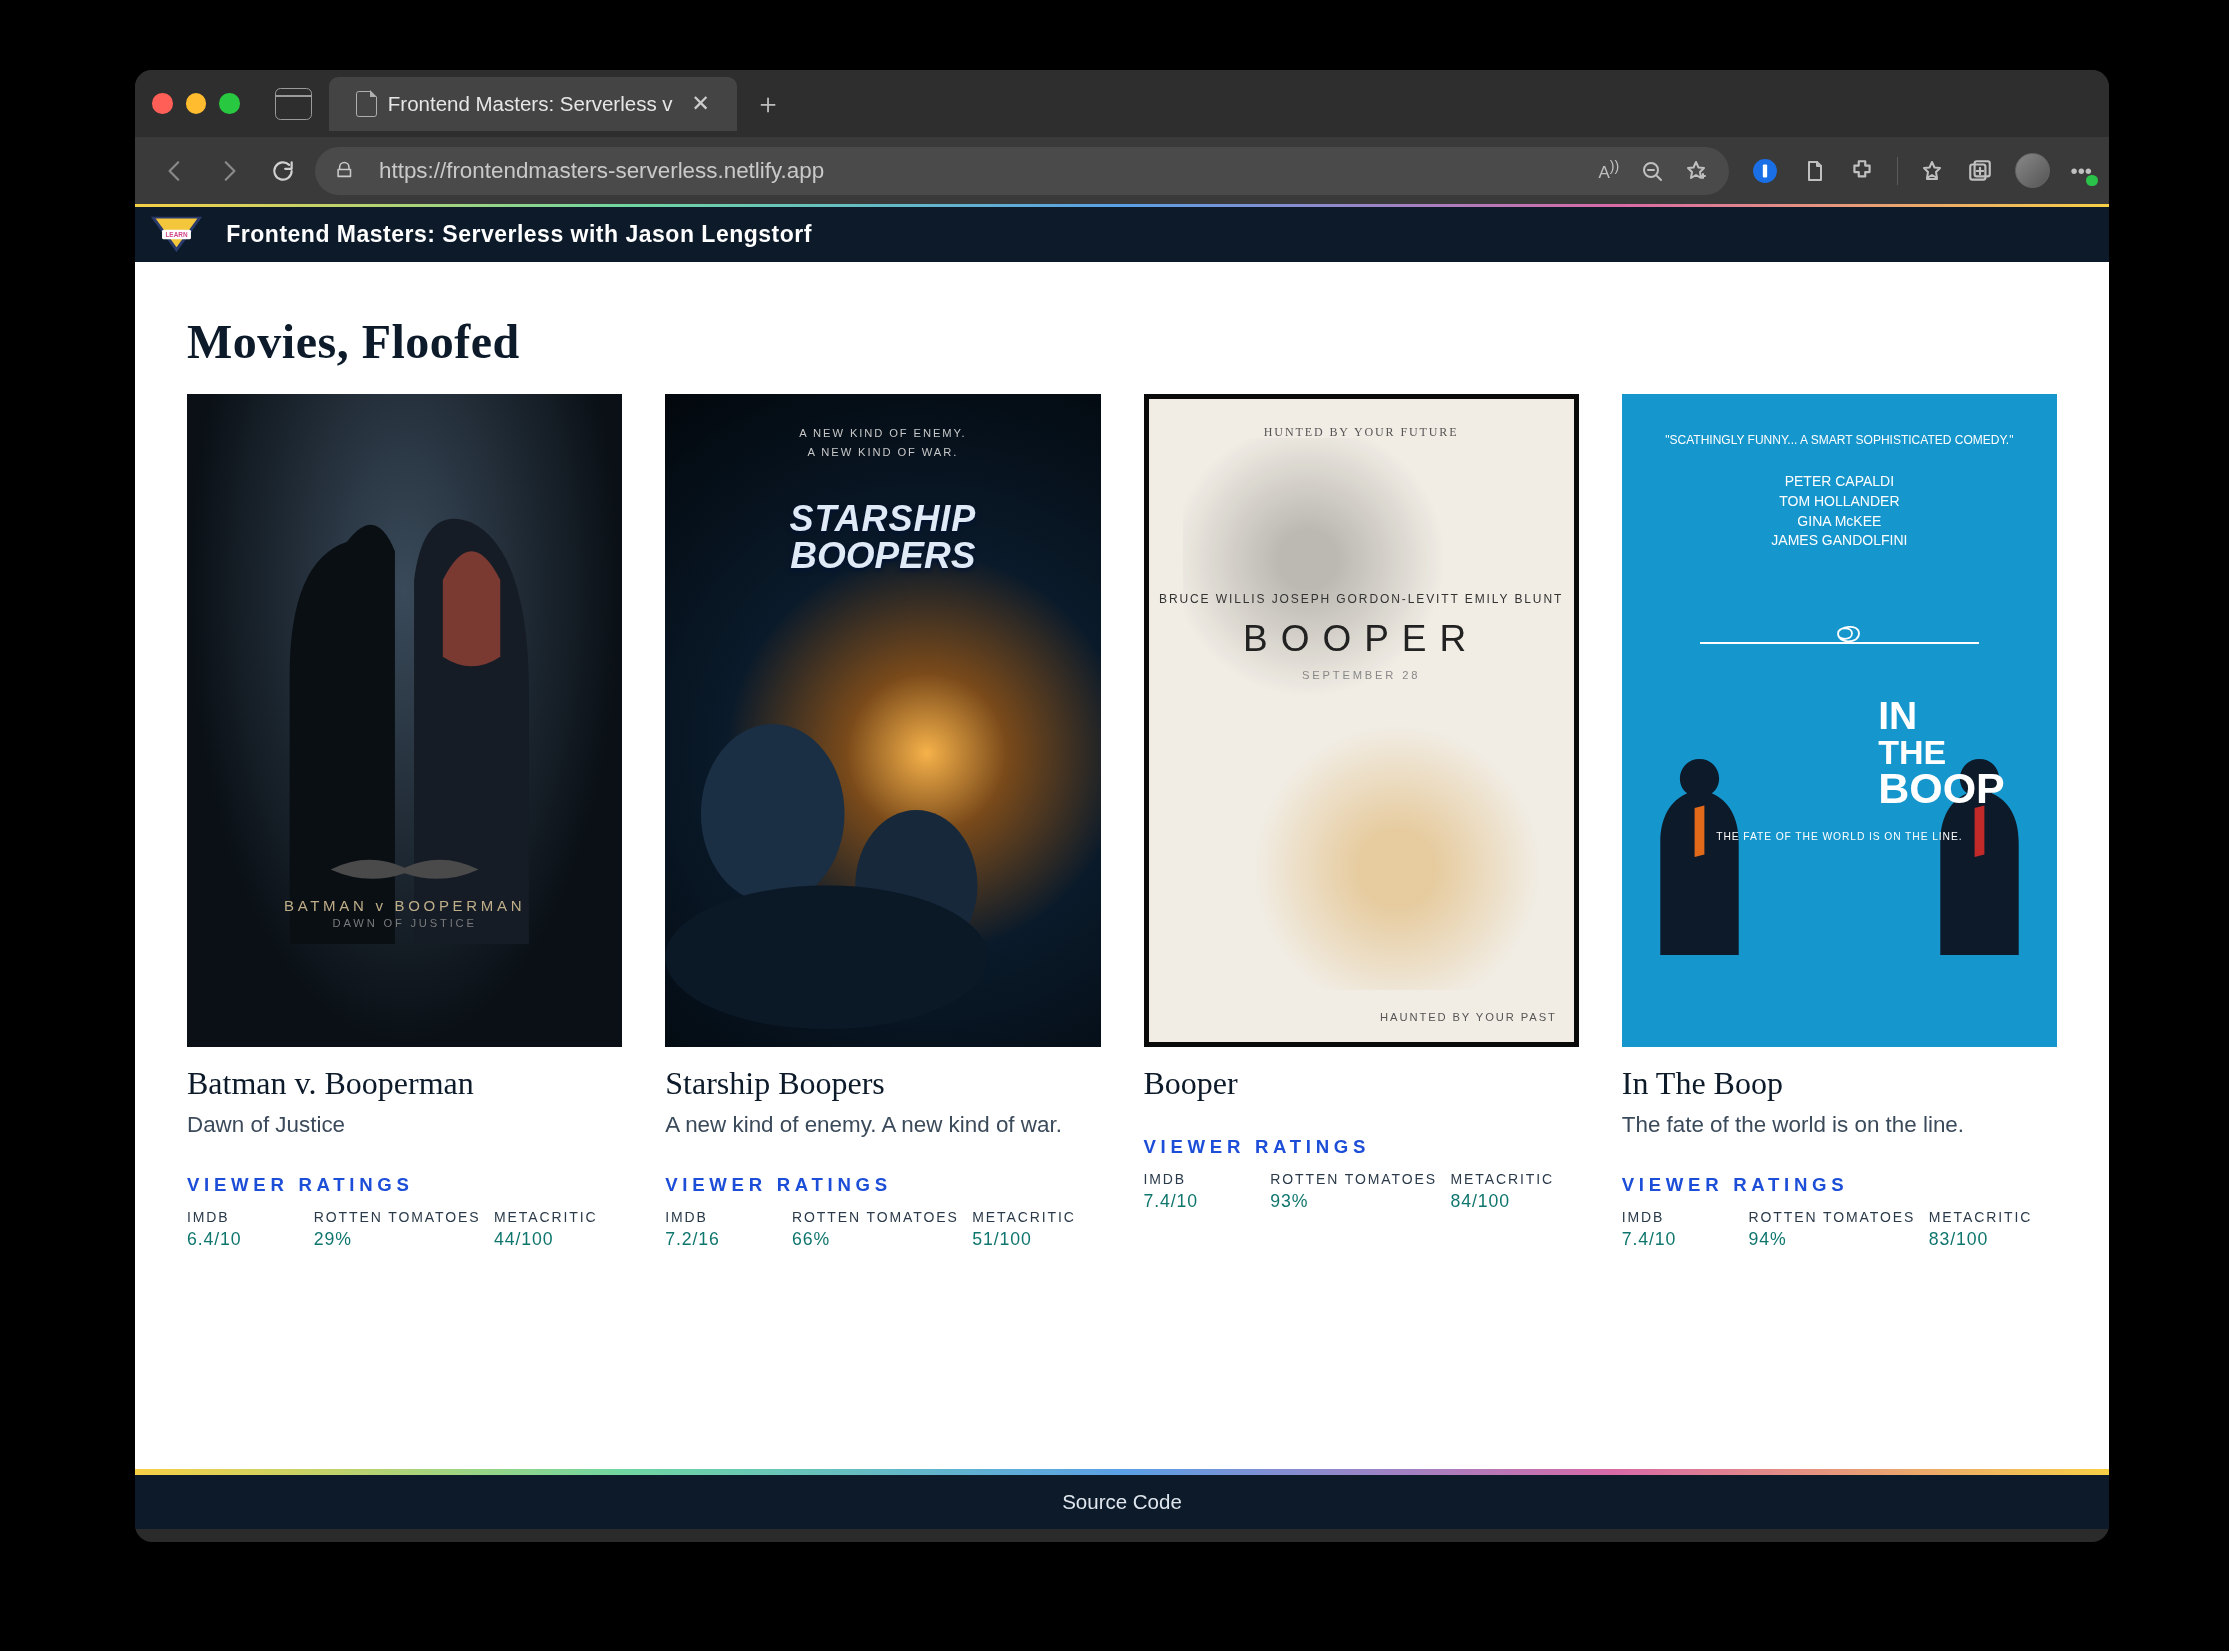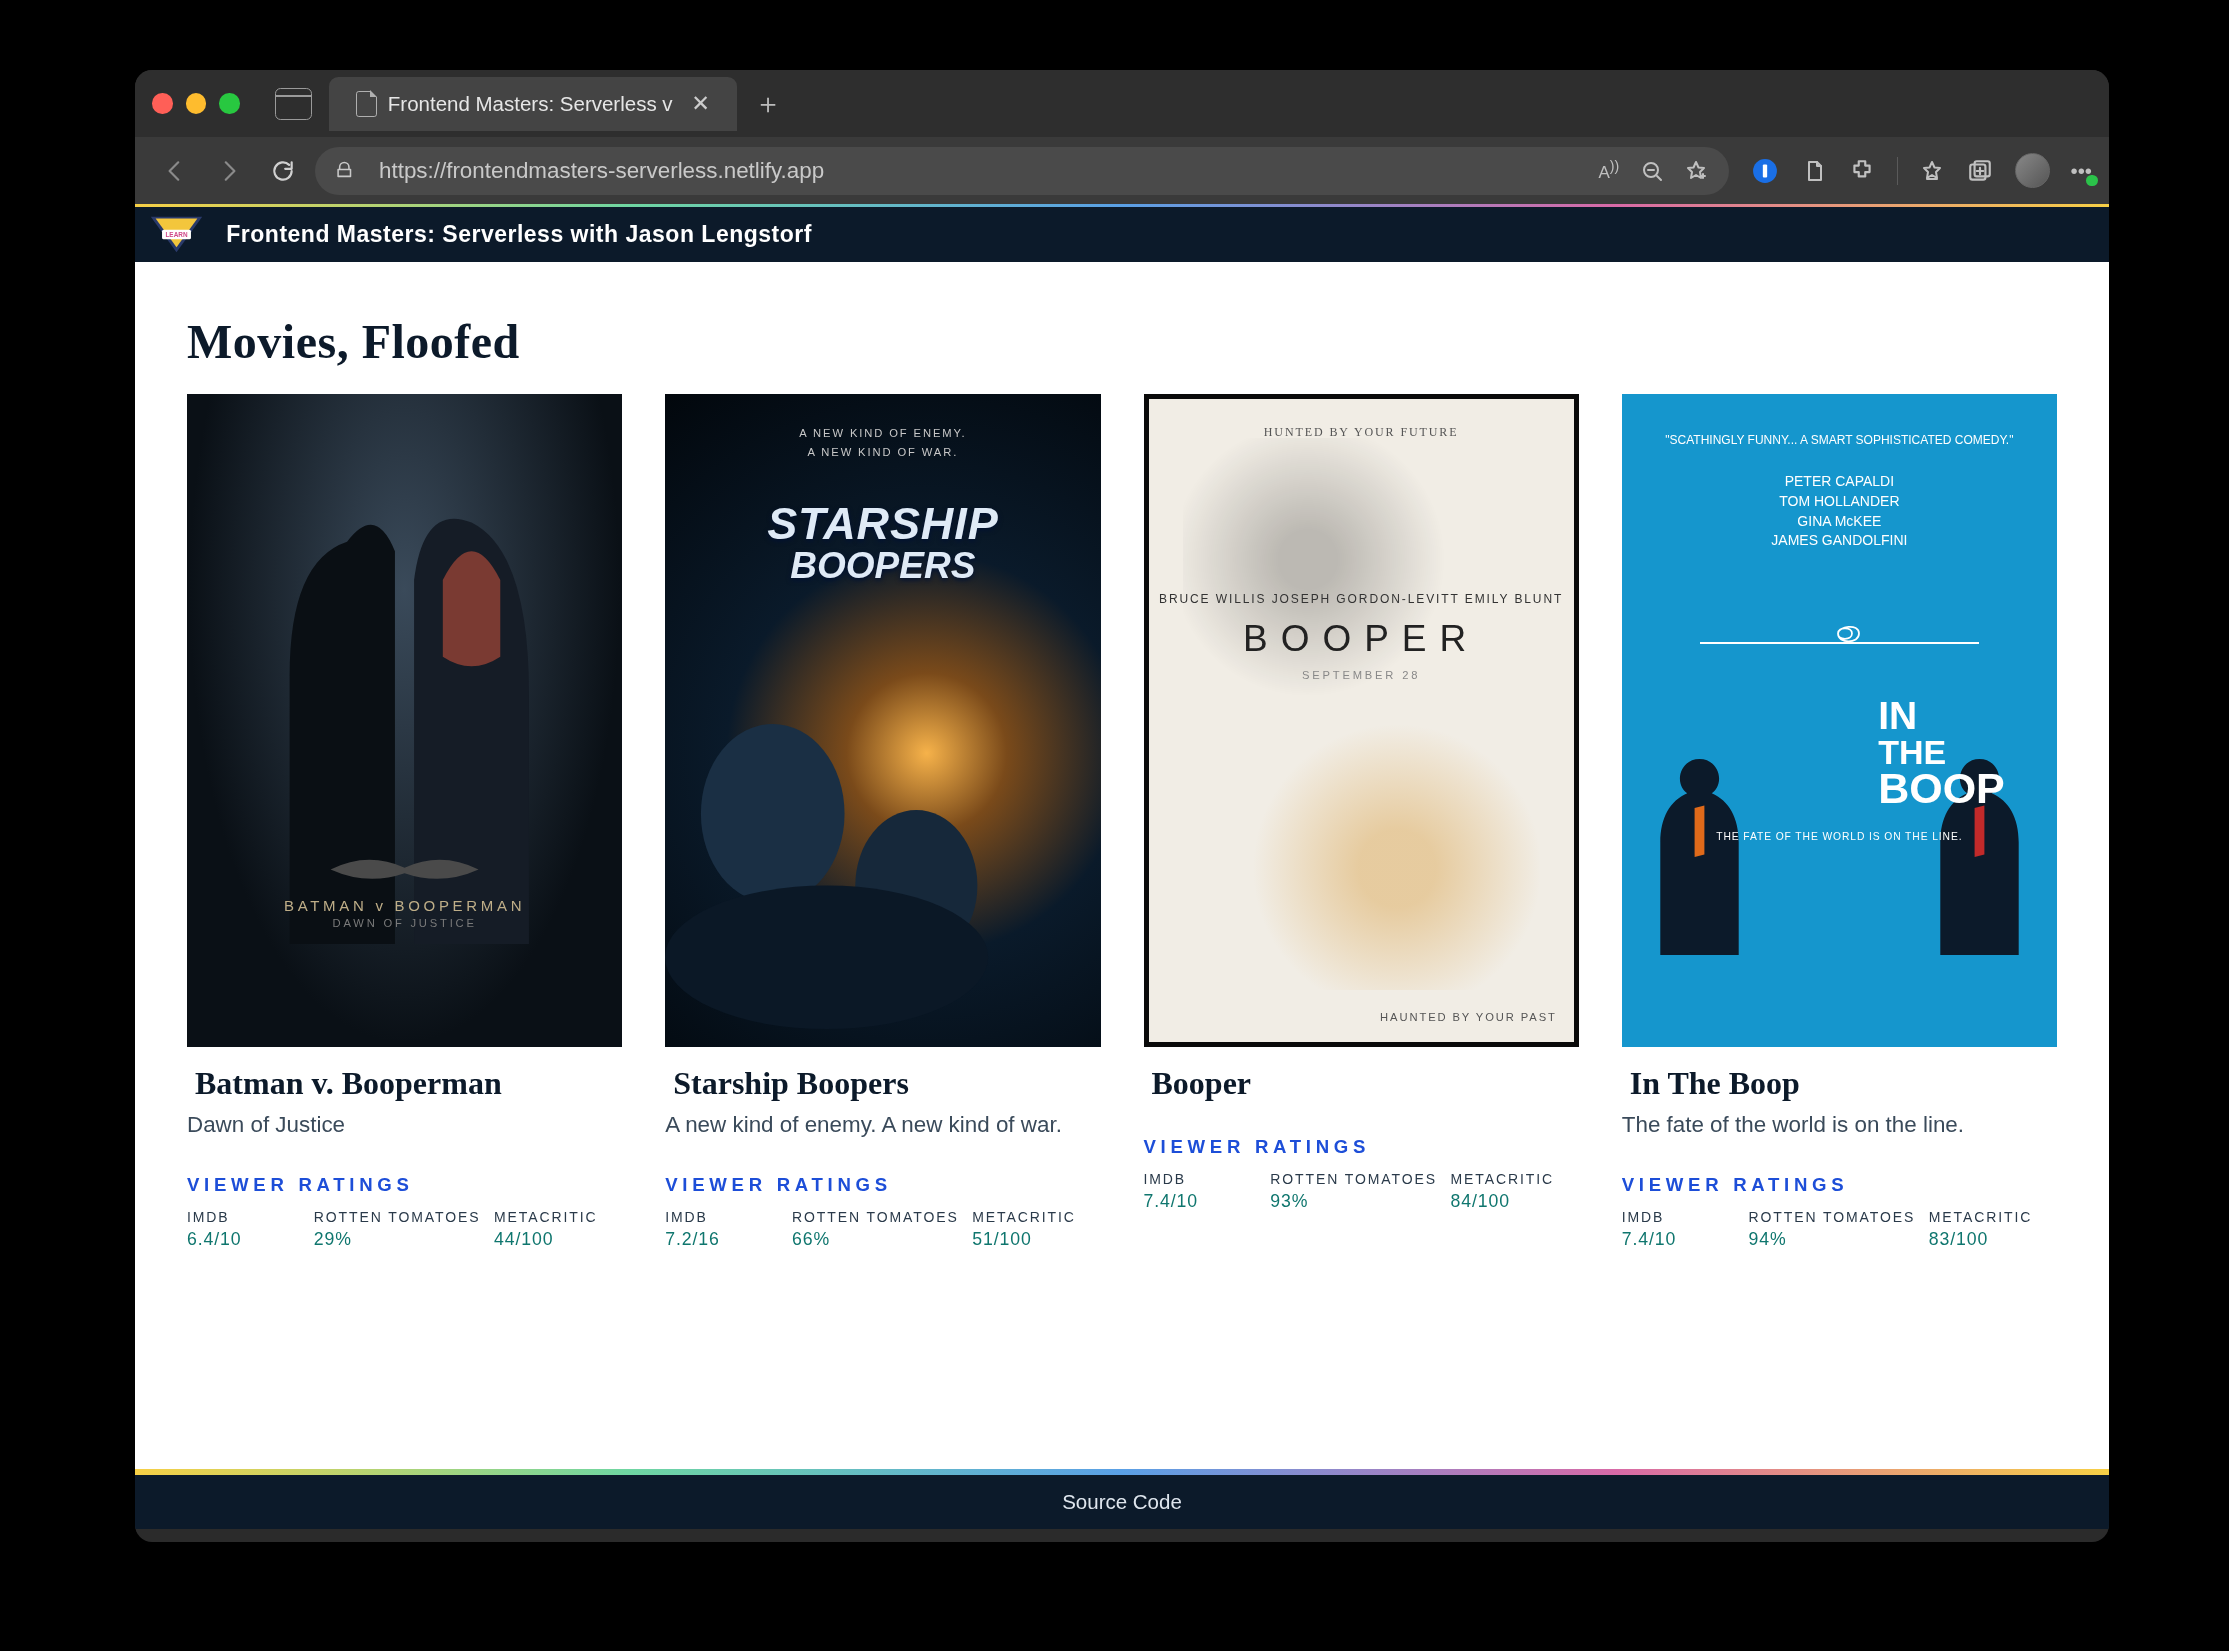--- a/index.html
+++ b/index.html
@@ -160,24 +160,23 @@
 .poster {
   width: 100%;
   aspect-ratio: 2/3;
   background: #222;
   position: relative;
   overflow: hidden;
 }
 .movie-title {
   margin-top: 18.6px;
   font-size: 32px;
-  font-weight: 700;
+  font-weight: 400;
   color: #0c1a2a;
   font-family: Georgia, "Times New Roman", serif;
-  margin-left: 8px;
 }
 .tagline {
   margin-top: 7.5px;
   color: #3a4a5a; font-size: 22.4px; line-height: 1.35;
   min-height: 0;
 }
 .ratings-head {
   margin-top: 34px;
   letter-spacing: 4.7px; font-size: 18.6px; color: #1d4ed8; font-weight: 700;
 }
@@ -194,21 +193,21 @@
 .p0 { background: radial-gradient(ellipse at 50% 30%, #3a4a5a 0%, #0a1016 70%); }
 .p0 .fig { position:absolute; bottom:18%; left:0; right:0; text-align:center; }
 .p0 .logo { width:60%; height:37px; margin:0 auto; }
 .p0 .txt { color:#bfae88; font-size:15px; letter-spacing:3.7px; margin-top:5.6px;}
 .p0 .sub { color:#7a7a7a; font-size:11.2px; letter-spacing:2.8px; margin-top:3.7px;}
 .p0 .silh { position:absolute; left:6%; right:6%; top:8%; bottom:26%; }
 
 .p1 { background: radial-gradient(circle at 60% 55%, #f6b24a 0%, #7a4a1a 18%, #0a1a2a 45%, #02070c 100%); }
 .p1 .title { position:absolute; top:16%; left:0; right:0; text-align:center;
   font-style: italic; font-weight: 900; color:#dfeaf6; text-shadow:0 1.9px 5.6px #013;}
-.p1 .title .l1{font-size:45px; letter-spacing:0.9px;}
+.p1 .title .l1{font-size:36px; letter-spacing:0.9px;}
 .p1 .title .l2{font-size:37px; margin-top:-5.6px;}
 .p1 .tag1{position:absolute; top:5%; left:0;right:0;text-align:center;color:#c8c8c8;font-size:11.2px;letter-spacing:1.9px;}
 .p1 .tag2{position:absolute; top:8%; left:0;right:0;text-align:center;color:#c8c8c8;font-size:11.2px;letter-spacing:1.9px;}
 
 .p2 { background:#f1ede5; border:5.6px solid #0a0a0a; }
 .p2 .top{position:absolute;top:4%;left:0;right:0;text-align:center;color:#555;font-size:12px;letter-spacing:1.9px;font-family:Liberation Serif, serif;}
 .p2 .cast{position:absolute;top:30%;left:0;right:0;text-align:center;color:#333;font-size:12px;letter-spacing:1.9px;}
 .p2 .btitle{position:absolute;top:34%;left:0;right:0;text-align:center;color:#222;font-size:37px;letter-spacing:13px;font-weight:400;}
 .p2 .date{position:absolute;top:42%;left:0;right:0;text-align:center;color:#888;font-size:11.2px;letter-spacing:2.8px;}
 .p2 .bot{position:absolute;bottom:3%;right:4%;color:#555;font-size:11.2px;letter-spacing:1.9px;}

